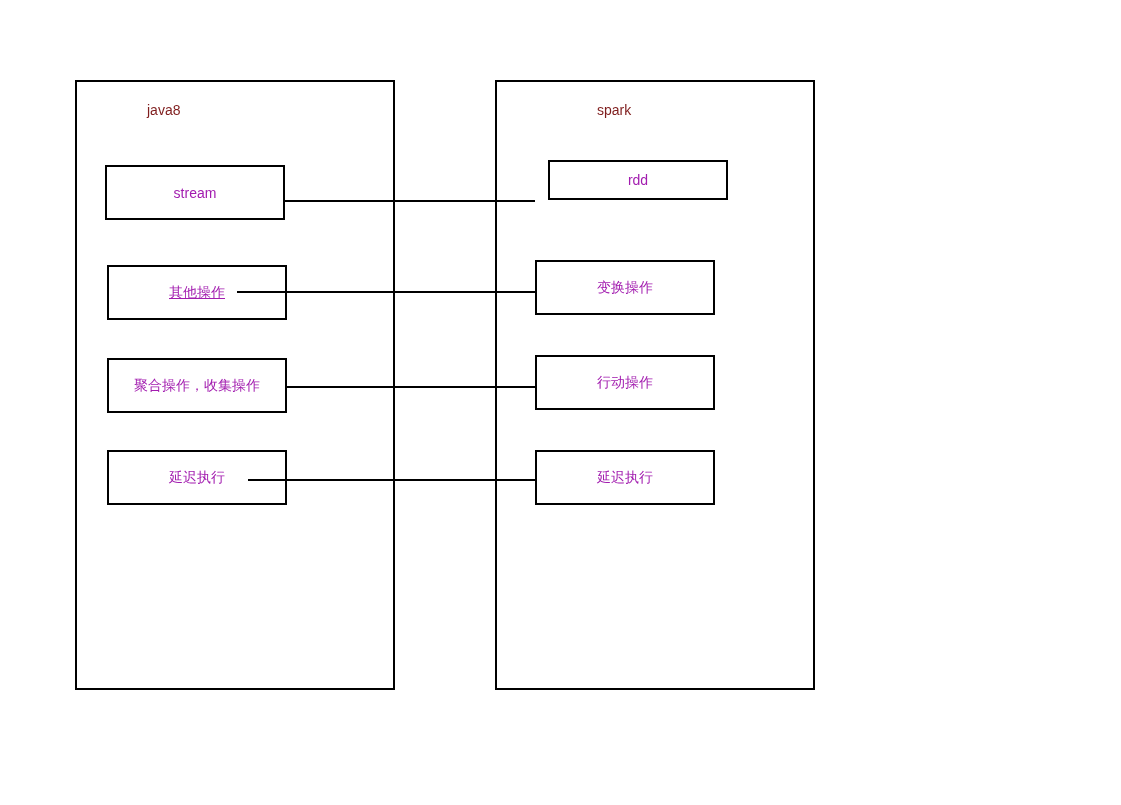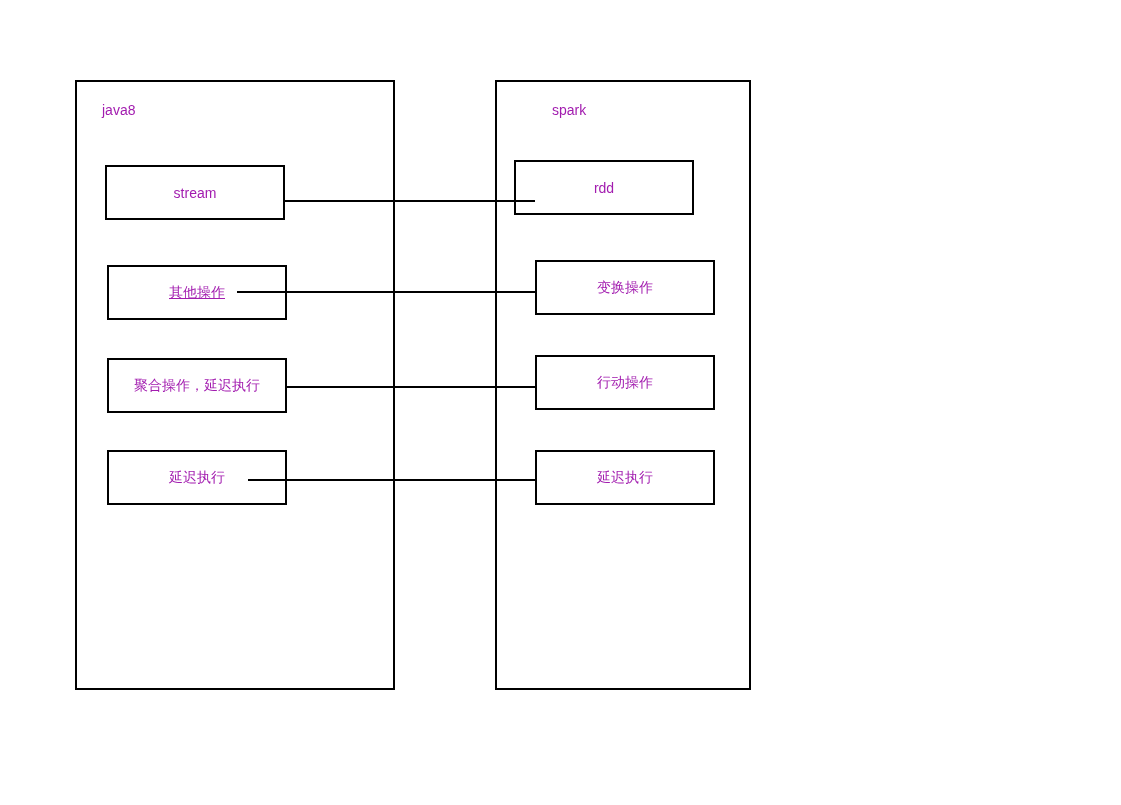--- a/index.html
+++ b/index.html
@@ -14,21 +14,22 @@
       position: relative;
       font-family: Arial, "Microsoft YaHei", sans-serif;
     }
     .container {
       position: absolute;
       border: 2px solid #000;
     }
     .container-title {
       position: absolute;
       font-size: 14px;
-      color: #a21caf;
+      color: #7f1d1d;
+      margin-left: 45px;
     }
     .box {
       position: absolute;
       border: 2px solid #000;
       display: flex;
       align-items: center;
       justify-content: center;
       font-size: 14px;
       color: #a21caf;
     }
@@ -38,38 +39,38 @@
       height: 2px;
     }
   </style>
 </head>
 <body>
 
 <div class="container" style="left:75px; top:80px; width:320px; height:610px;">
   <div class="container-title" style="left:25px; top:20px;">java8</div>
 </div>
 
-<div class="container" style="left:495px; top:80px; width:256px; height:610px;">
+<div class="container" style="left:495px; top:80px; width:320px; height:610px;">
   <div class="container-title" style="left:55px; top:20px;">spark</div>
 </div>
 
 <div class="box" style="left:105px; top:165px; width:180px; height:55px;">
   <span>stream</span>
 </div>
 <div class="box" style="left:107px; top:265px; width:180px; height:55px;text-decoration:underline;">
   <span>其他操作</span>
 </div>
 <div class="box" style="left:107px; top:358px; width:180px; height:55px;">
-  <span>聚合操作，延迟执行</span>
+  <span>聚合操作，收集操作</span>
 </div>
 <div class="box" style="left:107px; top:450px; width:180px; height:55px;">
   <span>延迟执行</span>
 </div>
 
-<div class="box" style="left:514px; top:160px; width:180px; height:55px;">
+<div class="box" style="left:548px; top:160px; width:180px; height:40px;">
   <span>rdd</span>
 </div>
 <div class="box" style="left:535px; top:260px; width:180px; height:55px;justify-content:center;">
   <span>变换操作</span>
 </div>
 <div class="box" style="left:535px; top:355px; width:180px; height:55px;align-items:center;">
   <span>行动操作</span>
 </div>
 <div class="box" style="left:535px; top:450px; width:180px; height:55px;">
   <span>延迟执行</span>

